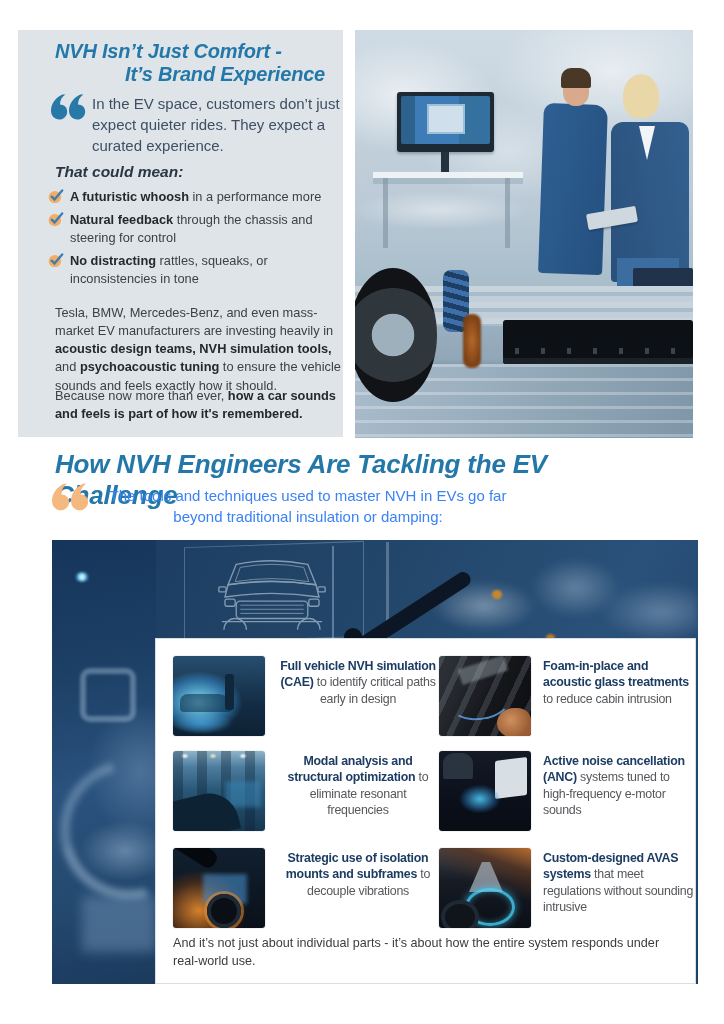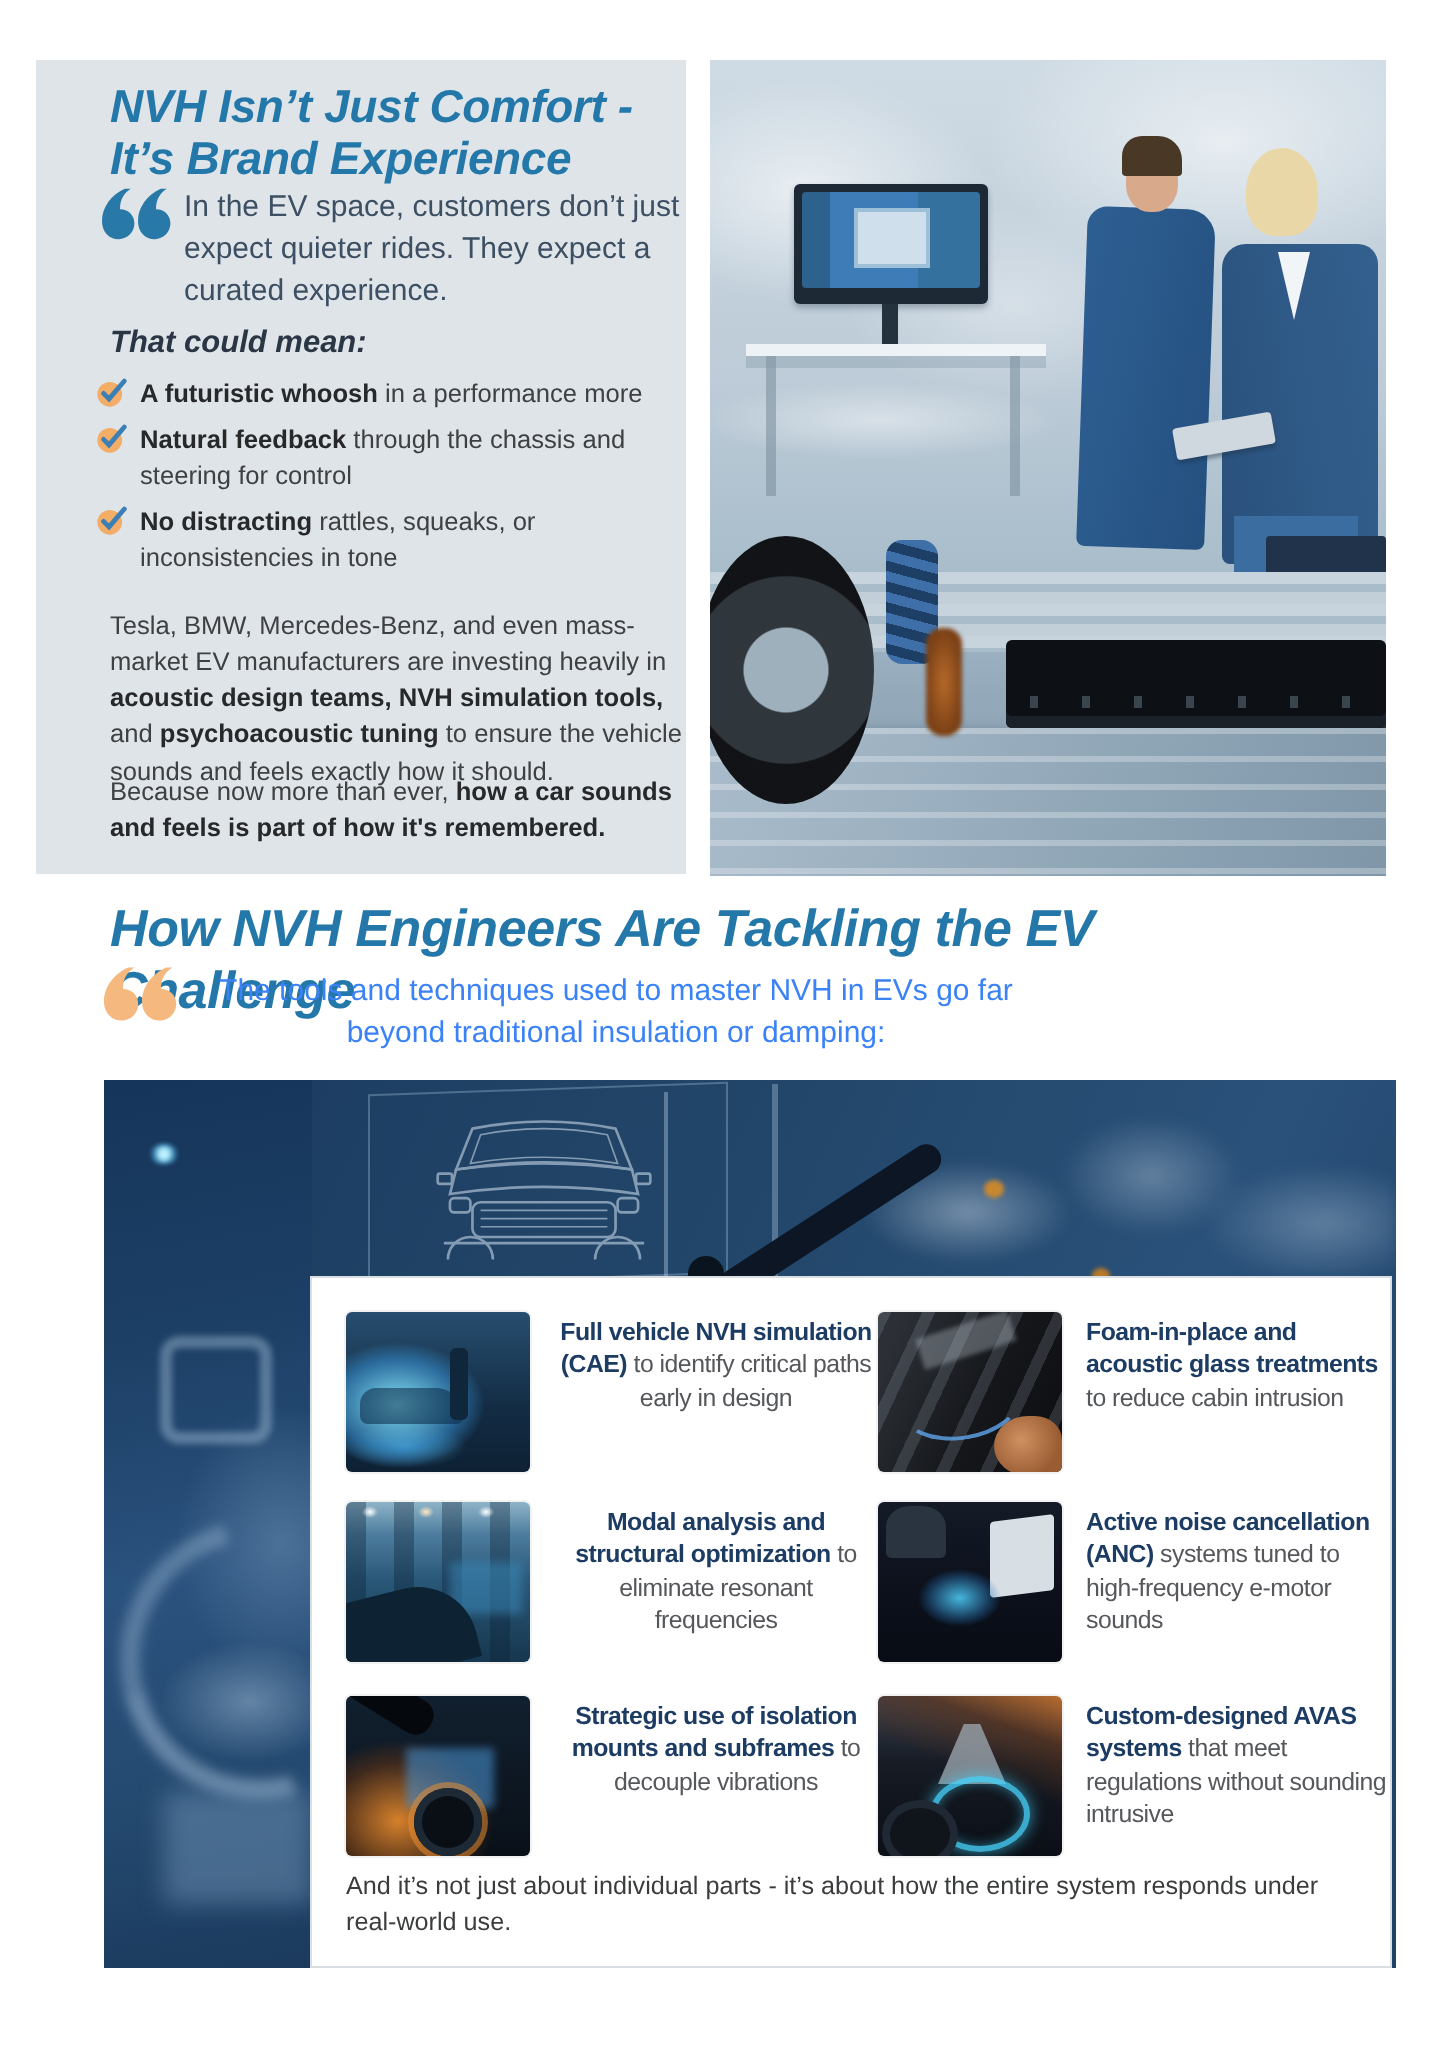--- a/index.html
+++ b/index.html
@@ -3,21 +3,21 @@
 <meta charset="utf-8">
 <style>
   html,body{margin:0;padding:0;background:#ffffff;}
   .page{
     position:relative;width:724px;height:1024px;background:#ffffff;overflow:hidden;
     font-family:"Liberation Sans",sans-serif;
   }
   
   .panel{position:absolute;left:18px;top:30px;width:325px;height:407px;background:#dfe4e9;}
   .s1-title{position:absolute;left:37px;top:10px;width:270px;
-    font-size:23px;font-weight:bold;font-style:italic;color:#2478a9;line-height:1.14;letter-spacing:-.2px;}
+    font-size:20px;font-weight:bold;font-style:italic;color:#2478a9;line-height:1.14;letter-spacing:-.2px;}
   .qicon{position:absolute;width:36px;height:26px;}
   .qicon.q1{left:33px;top:64px;}
   .s1-quote{position:absolute;left:74px;top:63px;width:254px;
     font-size:15px;color:#3d4f63;line-height:1.4;}
   .s1-listheading{position:absolute;left:37px;top:133px;width:260px;
     font-size:15.5px;font-weight:bold;font-style:italic;color:#2b3645;}
   .bullets{position:absolute;left:30px;top:158px;width:292px;}
   .bullet{display:flex;gap:9px;margin-bottom:5px;font-size:12.8px;color:#3e4042;line-height:1.4;}
   .bullet b{color:#26282a;}
   .check{flex:0 0 13px;width:13px;height:13px;margin-top:2px;position:relative;}
@@ -171,21 +171,21 @@
   .t6 .c{left:2px;top:52px;width:30px;height:26px;border-radius:50%;background:#10151c;border:4px solid #1f2833;}
 </style>
 </head>
 <body>
 
 <div class="page">
 
   <div class="panel">
     <h1 class="s1-title" style="margin:0;">
       <span style="display:block;">NVH Isn’t Just Comfort -</span>
-      <span style="display:block;">It’s Brand Experience</span>
+      <span style="display:block;text-align:right;">It’s Brand Experience</span>
     </h1>
 
     <span class="qicon q1">
       <svg viewBox="0 0 60 42" width="36" height="26">
         <path fill="#2878a8" d="M19,0 C8,5 0,15 0,27 C0,36 6,42 14,42 C21,42 27,36 27,29 C27,22 22,17 15,17 C15,9 18,4 24,0 Z"></path>
         <path fill="#2878a8" d="M49,0 C38,5 30,15 30,27 C30,36 36,42 44,42 C51,42 57,36 57,29 C57,22 52,17 45,17 C45,9 48,4 54,0 Z"></path>
       </svg>
     </span>
     <p class="s1-quote" style="margin:0;">In the EV space, customers don’t just expect quieter rides. They expect a curated experience.</p>
 

